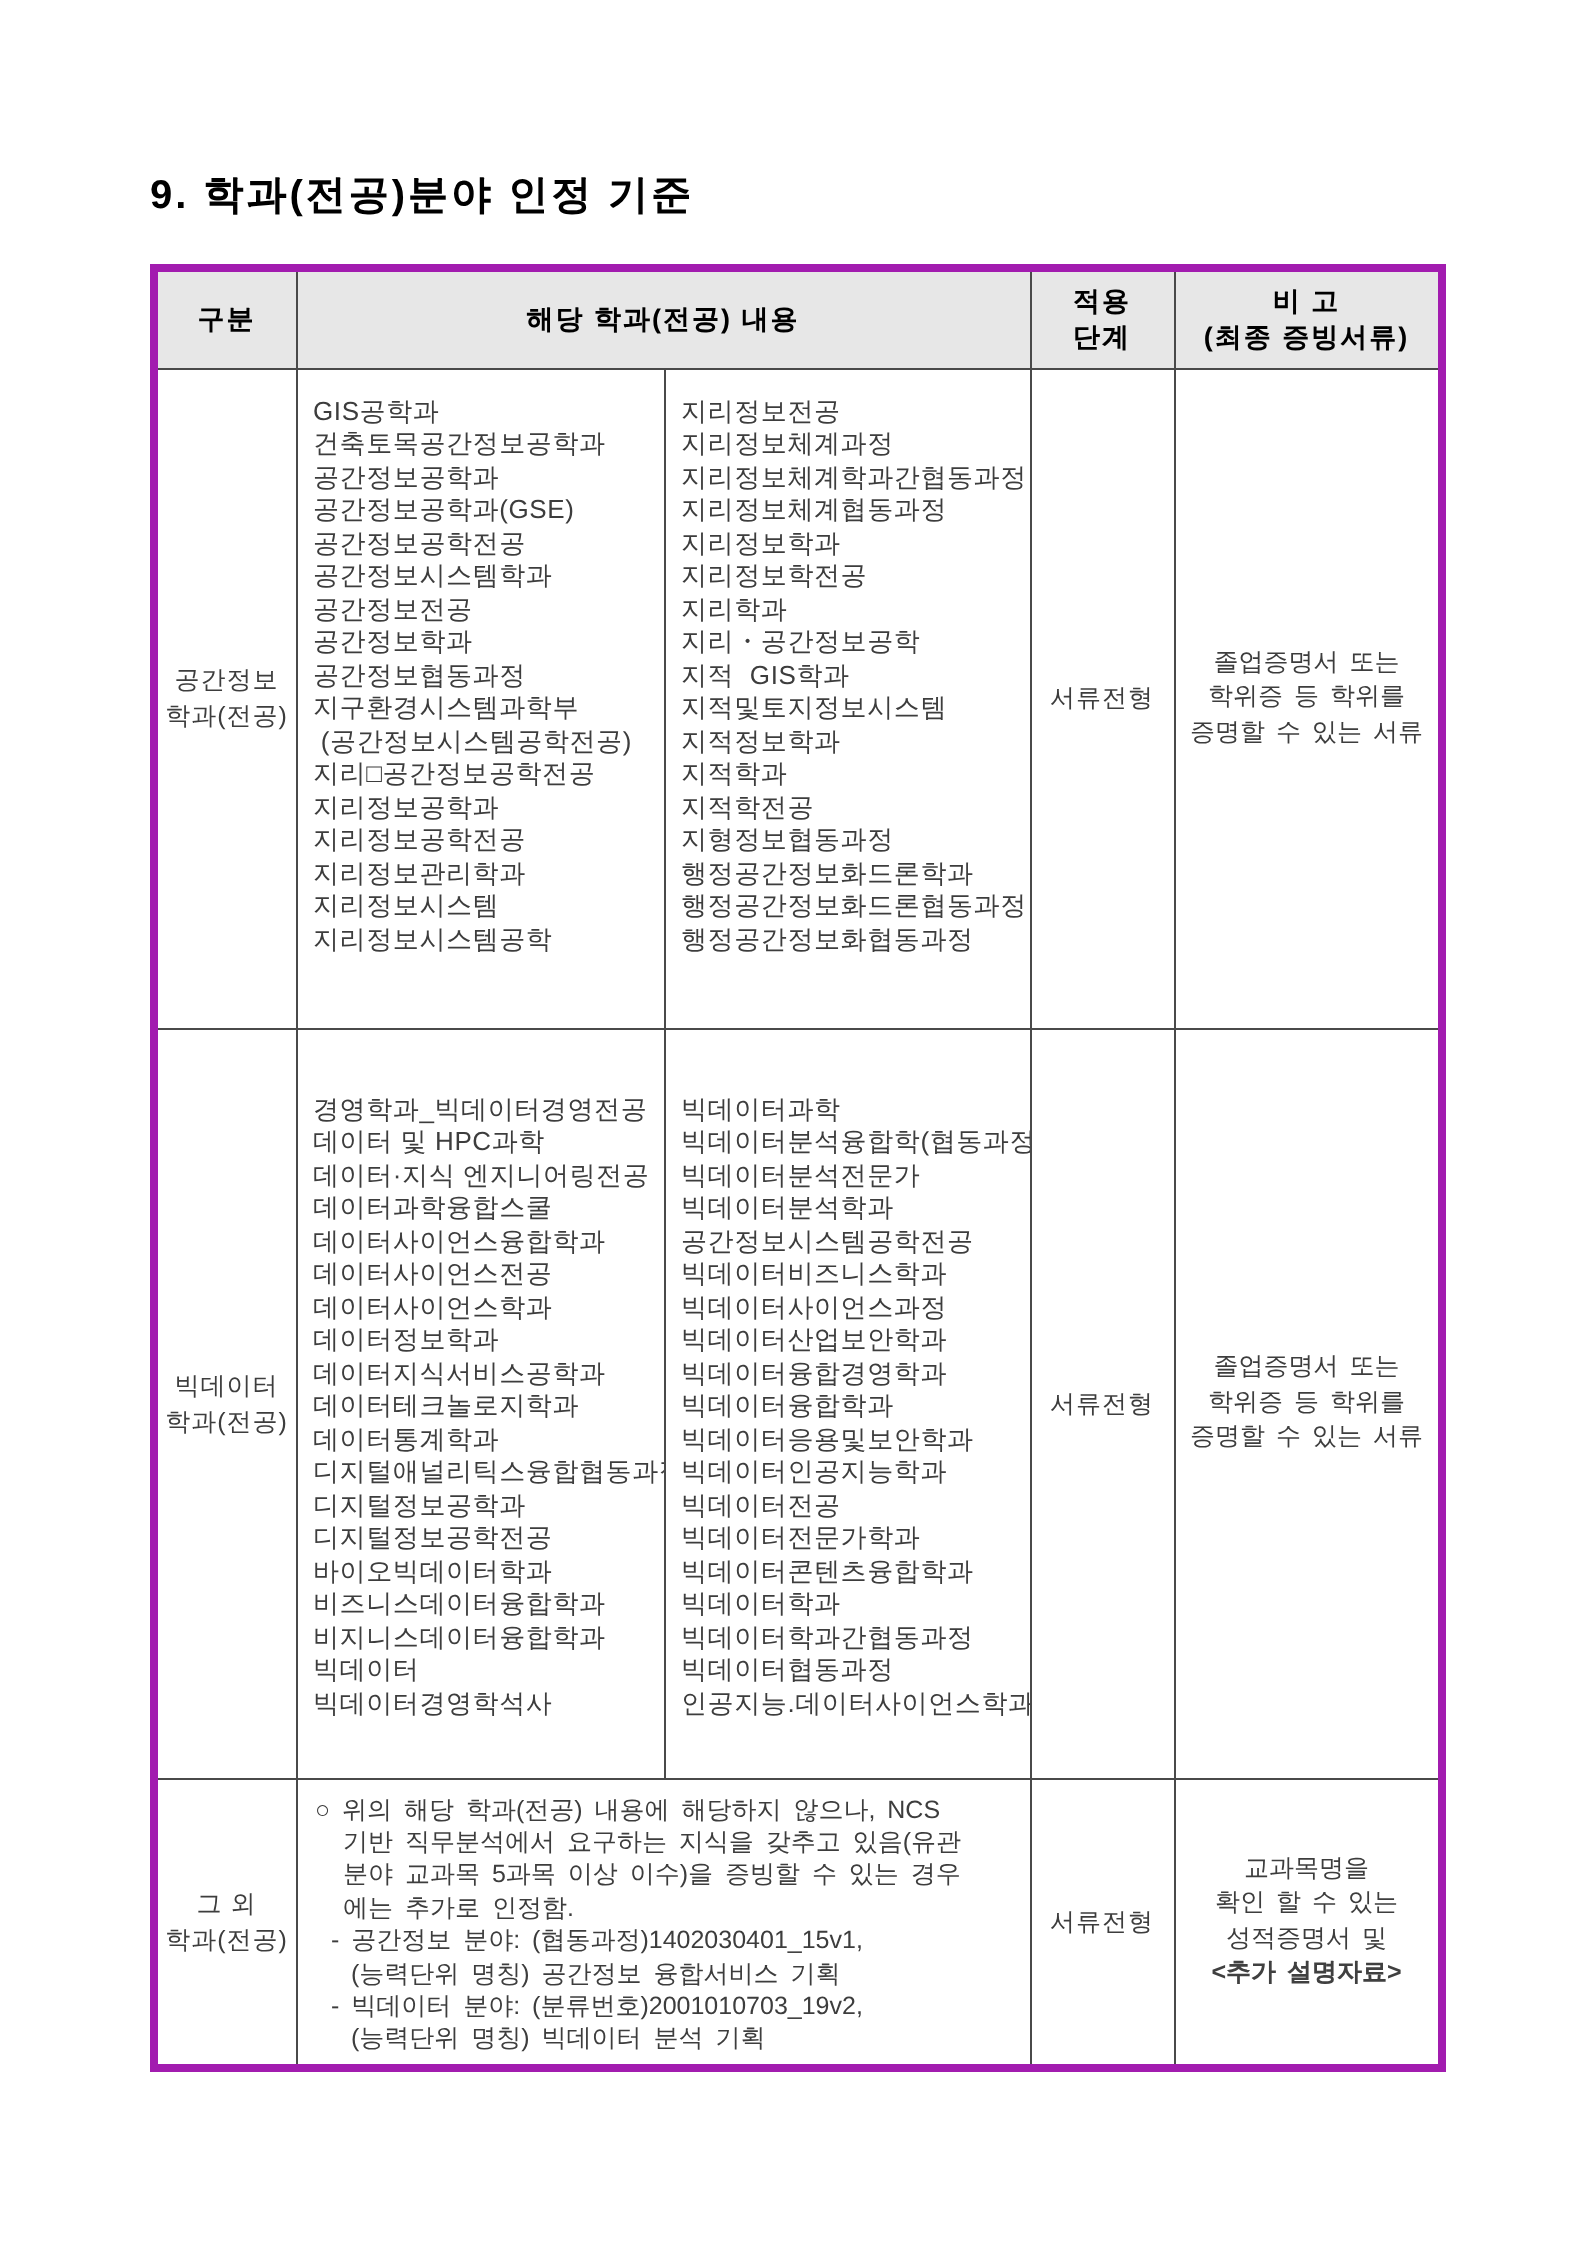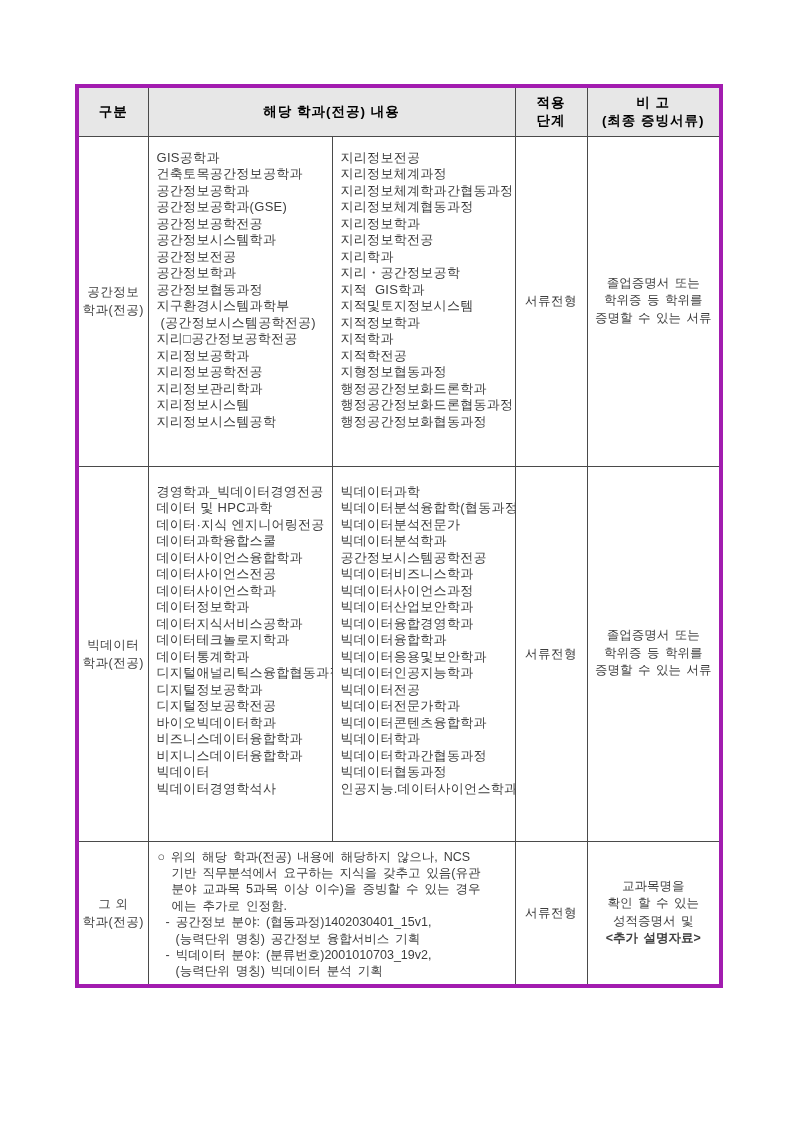--- a/index.html
+++ b/index.html
@@ -28,41 +28,42 @@
     letter-spacing:1px;
   }
   tr.r1 { height:330px; }
   tr.r2 { height:375px; }
   tr.r3 { height:145px; }
 
   td.list {
     vertical-align:top; padding:13px 2px 6px 8px;
     font-size:13px; line-height:16.5px;
   }
-  tr.r2 td.list { padding-top:17px; }
+  tr.r2 td.list { padding-top:32px; }
   td.list .li { white-space:pre; letter-spacing:0.3px; }
 
   td.cat, td.stage {
     text-align:center; vertical-align:middle;
     font-size:12.5px; line-height:18px; letter-spacing:0.5px;
   }
   td.note {
     text-align:center; vertical-align:middle;
     font-size:12.5px; line-height:17.5px; word-spacing:2px;
   }
   td.content {
     vertical-align:top; padding:7px 4px 4px 9px;
     font-size:12.5px; line-height:16.4px; word-spacing:2.5px;
   }
   td.content .li { white-space:pre; }
 </style>
 </head>
 <body>
 
 <div class="page">
+  <h1 class="title">9. 학과(전공)분야 인정 기준</h1>
 
   <table class="criteria">
     <colgroup>
       <col class="c1">
         <col class="c2a">
         <col class="c2b">
         <col class="c3">
         <col class="c4">
     </colgroup>
 

